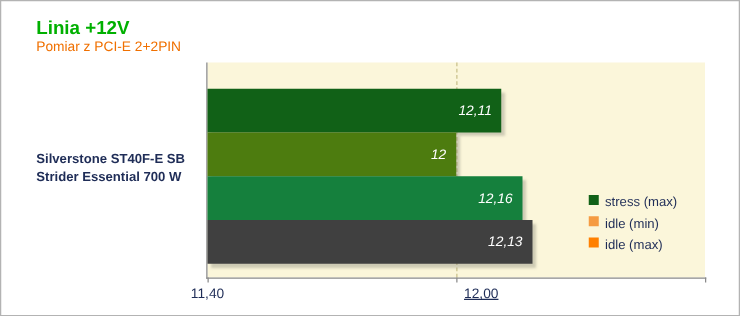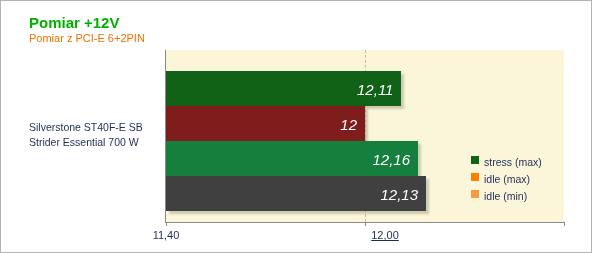--- a/index.html
+++ b/index.html
@@ -92,38 +92,39 @@
     left: 0px;
     height: 35px;
     box-sizing: border-box;
     box-shadow: 3px 3px 2px rgba(120,120,110,0.35);
   }
   .bar-label {
     position: absolute;
     right: 8px;
     top: 50%;
     transform: translateY(-50%);
-    font-size: 15px;
+    font-size: 11px;
     font-style: italic;
     color: #ffffff;
     white-space: nowrap;
   }
   
   #category-label {
     position: absolute;
     left: 28px;
     top: 119px;
     width: 132px;
     font-size: 10.5px;
     color: #1f2d57;
     line-height: 15px;
   }
   #category-label span {
     display: block;
     white-space: nowrap;
+    font-weight: bold;
   }
   
   #legend {
     position: absolute;
     left: 470px;
     top: 155px;
     width: 92px;
   }
   .legend-item {
     display: flex;
@@ -140,22 +141,22 @@
   .legend-text {
     font-size: 10.5px;
     color: #1f2d57;
   }
 </style>
 </head>
 <body>
 
 <div id="chart-root">
 
-  <div id="chart-title">Pomiar +12V</div>
-  <div id="chart-subtitle">Pomiar z PCI-E 6+2PIN</div>
+  <div id="chart-title">Linia +12V</div>
+  <div id="chart-subtitle">Pomiar z PCI-E 2+2PIN</div>
 
   <div id="plot-area"></div>
   <div id="axis-left"></div>
   <div id="axis-bottom"></div>
 
   <div id="gridlines">
       <div class="gridline" style="left: 364px;"></div>
     </div>
   <div id="xticks">
       <div class="tick-mark" style="left: 165px;"></div>
@@ -163,21 +164,21 @@
       <div class="tick-mark" style="left: 364px;"></div>
       <div class="x-tick-label" style="left: 384px; text-decoration: underline;">12,00</div>
       <div class="tick-mark" style="left: 563px;"></div>
       <div class="x-tick-label" style="left: 564px; margin-top: 48px;">12,60</div>
     </div>
 
   <div id="bars">
       <div class="bar" style="left: 165px; top: 70px; width: 235.483px; background: rgb(17, 97, 23);">
         <div class="bar-label">12,11</div>
       </div>
-      <div class="bar" style="left: 165px; top: 105px; width: 199px; background: #7f1d1d;">
+      <div class="bar" style="left: 165px; top: 105px; width: 199px; background: #4d7c0f;">
         <div class="bar-label">12</div>
       </div>
       <div class="bar" style="left: 165px; top: 140px; width: 252.067px; background: #15803d;">
         <div class="bar-label">12,16</div>
       </div>
       <div class="bar" style="left: 165px; top: 175px; width: 260px; background: #404040;">
         <div class="bar-label">12,13</div>
       </div>
     </div>
 
@@ -185,22 +186,22 @@
     <span>Silverstone ST40F-E SB</span>
     <span>Strider Essential 700 W</span>
   </div>
 
   <div id="legend">
       <div class="legend-item">
         <div class="legend-swatch" style="background: rgb(17, 97, 23);"></div>
         <div class="legend-text">stress (max)</div>
       </div>
       <div class="legend-item">
+        <div class="legend-swatch" style="background: rgb(245, 155, 66);"></div>
+        <div class="legend-text">idle (min)</div>
+      </div>
+      <div class="legend-item">
         <div class="legend-swatch" style="background: rgb(255, 128, 0);"></div>
         <div class="legend-text">idle (max)</div>
       </div>
-      <div class="legend-item">
-        <div class="legend-swatch" style="background: rgb(245, 155, 66);"></div>
-        <div class="legend-text">idle (min)</div>
-      </div>
     </div>
 
 </div>
 
 </body></html>

